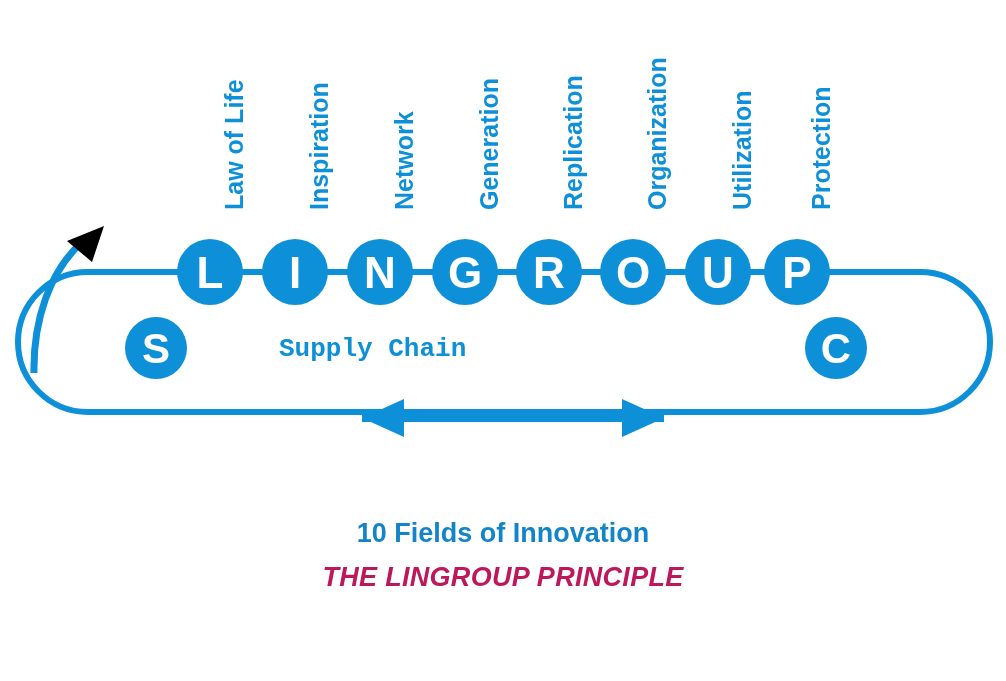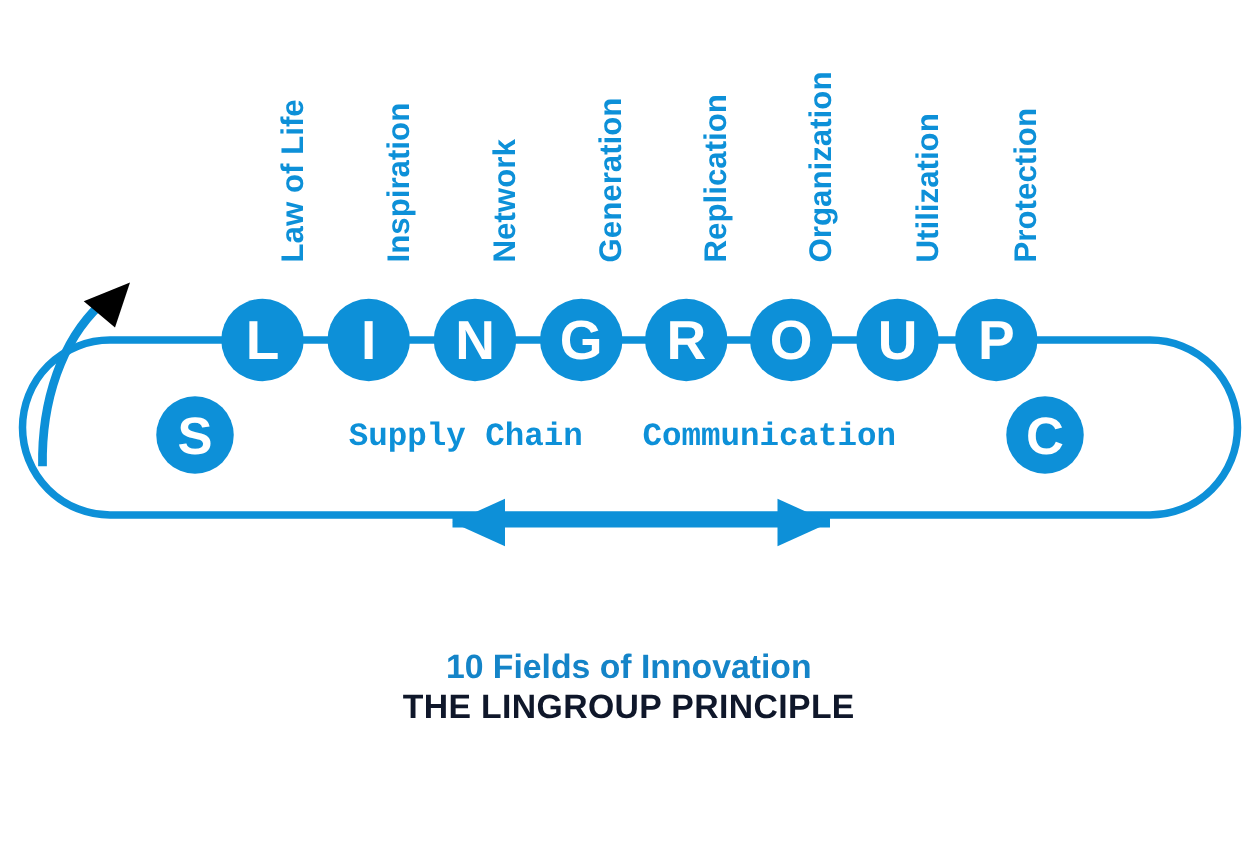--- a/index.html
+++ b/index.html
@@ -69,24 +69,25 @@
     font-family: "Liberation Sans", sans-serif;
     font-weight: bold;
     line-height: 1;
   }
   #caption-line1 {
     top: 520px;
     font-size: 27px;
     color: #1484c8;
   }
   #caption-line2 {
-    top: 552px;
+    top: 564px;
     font-size: 27px;
-    color: #0f172a;
+    color: #be185d;
     letter-spacing: 0.3px;
+    font-style: italic;
   }
 </style>
 </head>
 <body>
 
 <div id="stage">
 
   <svg class="layer" viewBox="0 0 1006 681" xmlns="http://www.w3.org/2000/svg">
 
     <path d="M 210 272
@@ -147,18 +148,17 @@
   <div class="vlabel" style="left:222px; top:210px;">Law of Life</div>
   <div class="vlabel" style="left:307px; top:210px;">Inspiration</div>
   <div class="vlabel" style="left:392px; top:210px;">Network</div>
   <div class="vlabel" style="left:477px; top:210px;">Generation</div>
   <div class="vlabel" style="left:561px; top:210px;">Replication</div>
   <div class="vlabel" style="left:645px; top:210px;">Organization</div>
   <div class="vlabel" style="left:730px; top:210px;">Utilization</div>
   <div class="vlabel" style="left:809px; top:210px;">Protection</div>
 
   <div class="inner-label" style="left:279px; top:336px;">Supply Chain</div>
-  <div class="inner-label" style="left:514px; top:336px;">Communication</div>
 
   <div class="caption" id="caption-line1">10 Fields of Innovation</div>
   <div class="caption" id="caption-line2">THE LINGROUP PRINCIPLE</div>
 
 </div>
 
 </body></html>

